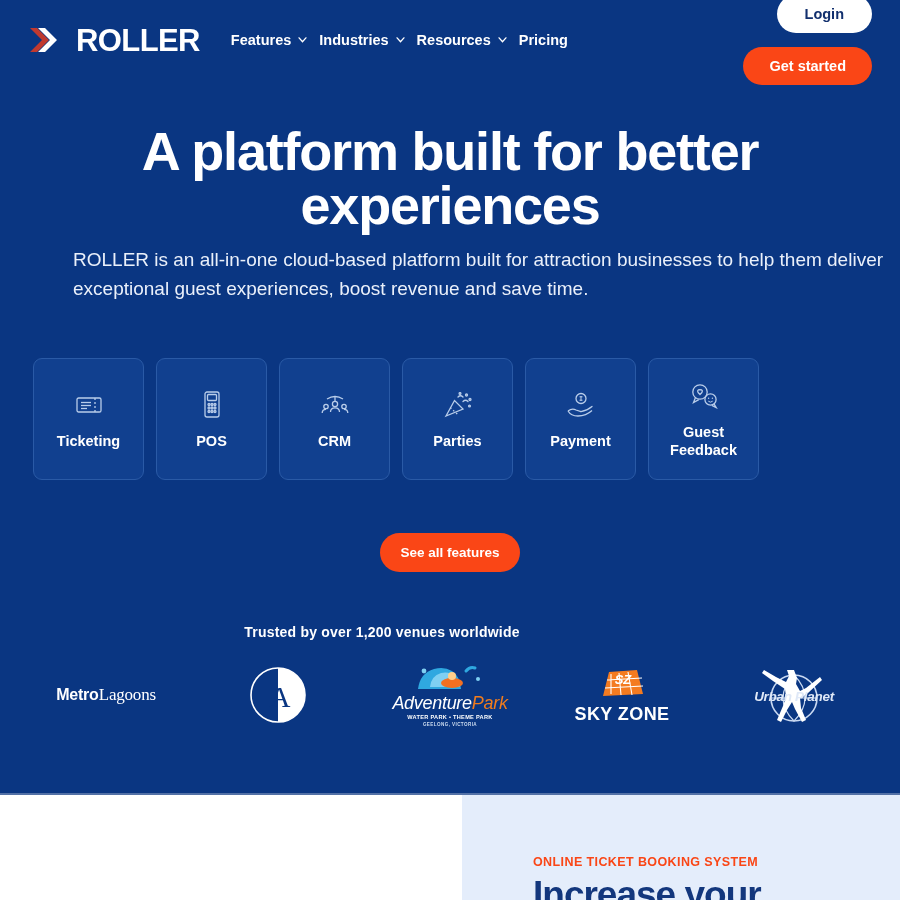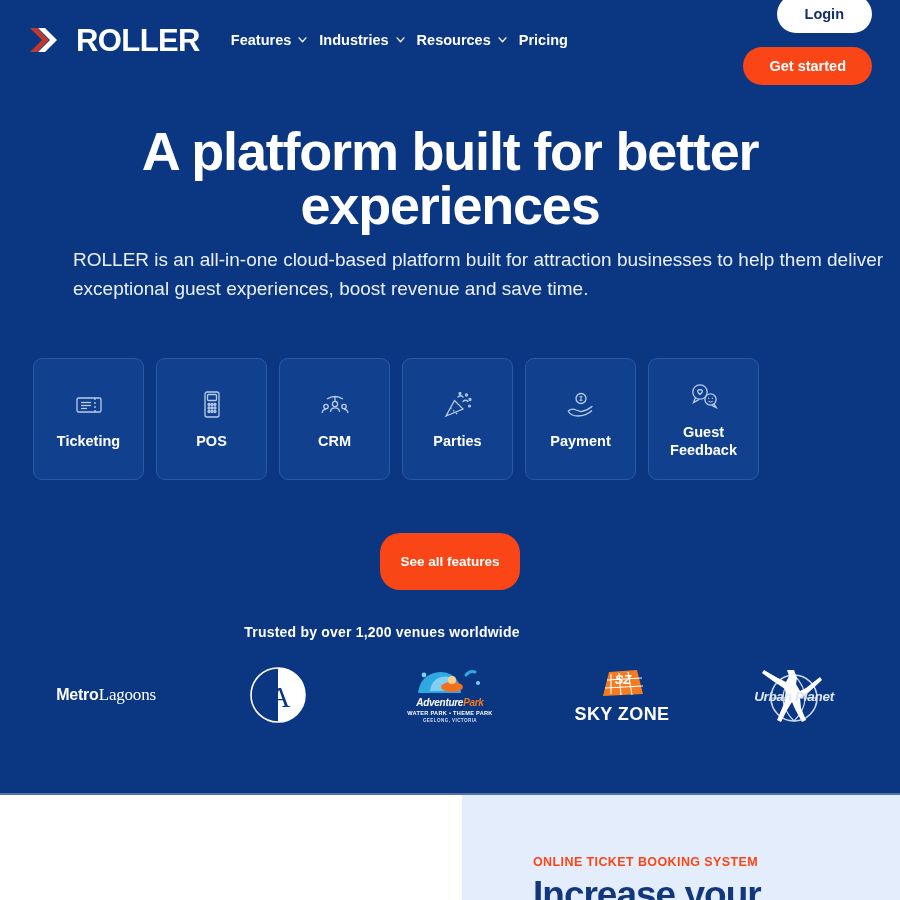--- a/index.html
+++ b/index.html
@@ -173,21 +173,21 @@
   .btn-seeall {
     position: absolute;
     top: 533px; left: 380px;
     width: 140px;
     background: #fa4616;
     color: #ffffff;
     font-size: 13.5px;
     font-weight: 700;
     border: none;
     border-radius: 20px;
-    padding: 21px 0;
+    padding: 12px 0;
     cursor: pointer;
     font-family: inherit;
   }
 
   
   .trusted {
     position: absolute;
     top: 624px; left: 0;
     width: 764px;
     text-align: center;
@@ -215,21 +215,21 @@
   }
 
   
   .metro { font-size: 16px; color: #ffffff; letter-spacing: -.2px; white-space: nowrap; }
   .metro b { font-weight: 700; }
   .metro span { font-weight: 400; font-family: "Liberation Serif", serif; font-size: 17px; text-align: right; }
 
   
   .advpark { text-align: center; line-height: 1; }
   .advpark .ap-name {
-    font-size: 10px; font-weight: 700; font-style: italic;
+    font-size: 18px; font-weight: 400; font-style: italic;
     color: #ffffff; letter-spacing: -.3px; white-space: nowrap;
   }
   .advpark .ap-name i { color: #f07c1e; font-style: italic; }
   .advpark .ap-sub1 {
     font-size: 5.6px; font-weight: 700; color: #ffffff;
     letter-spacing: .3px; margin-top: 3px; white-space: nowrap;
   }
   .advpark .ap-sub2 {
     font-size: 4.6px; font-weight: 700; color: #cddcf0;
     letter-spacing: .4px; margin-top: 2px; white-space: nowrap;

